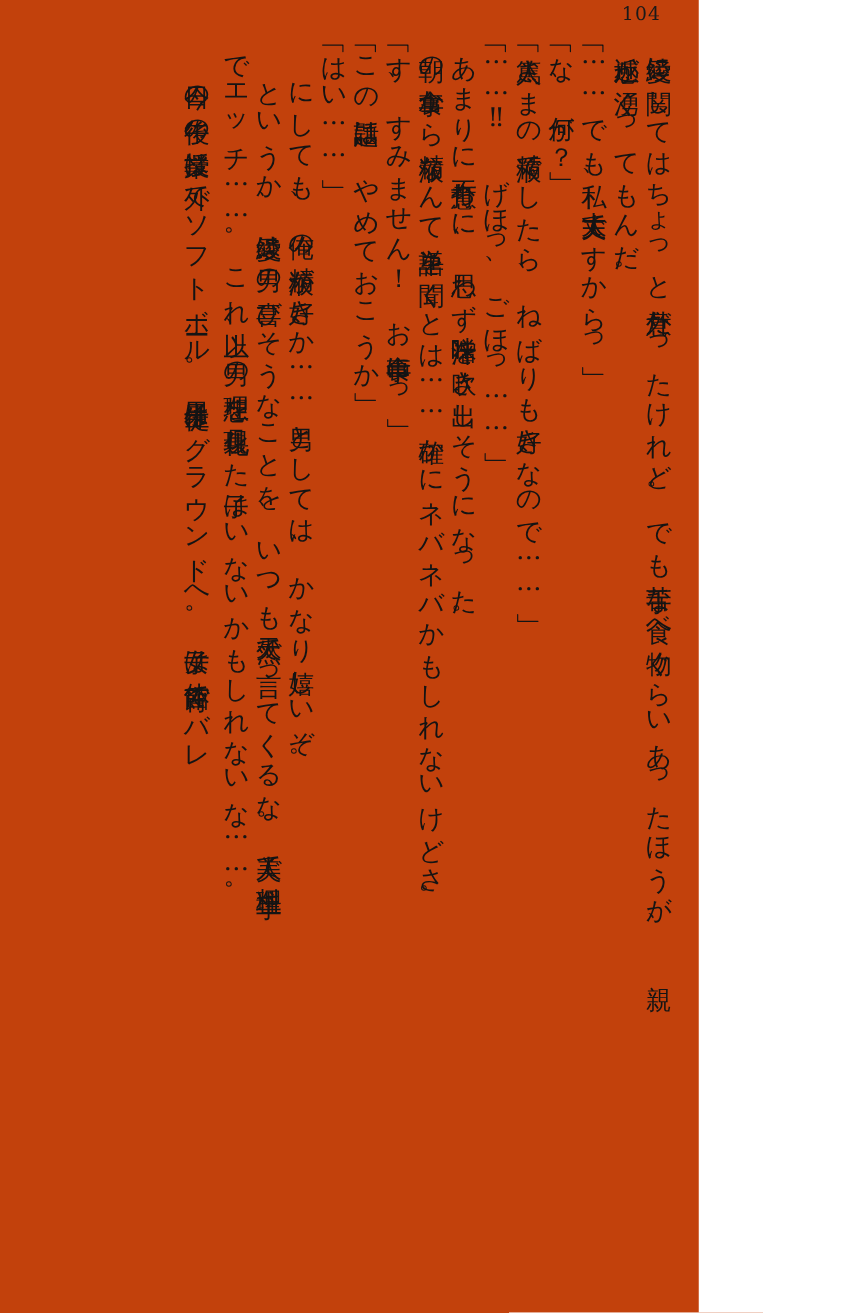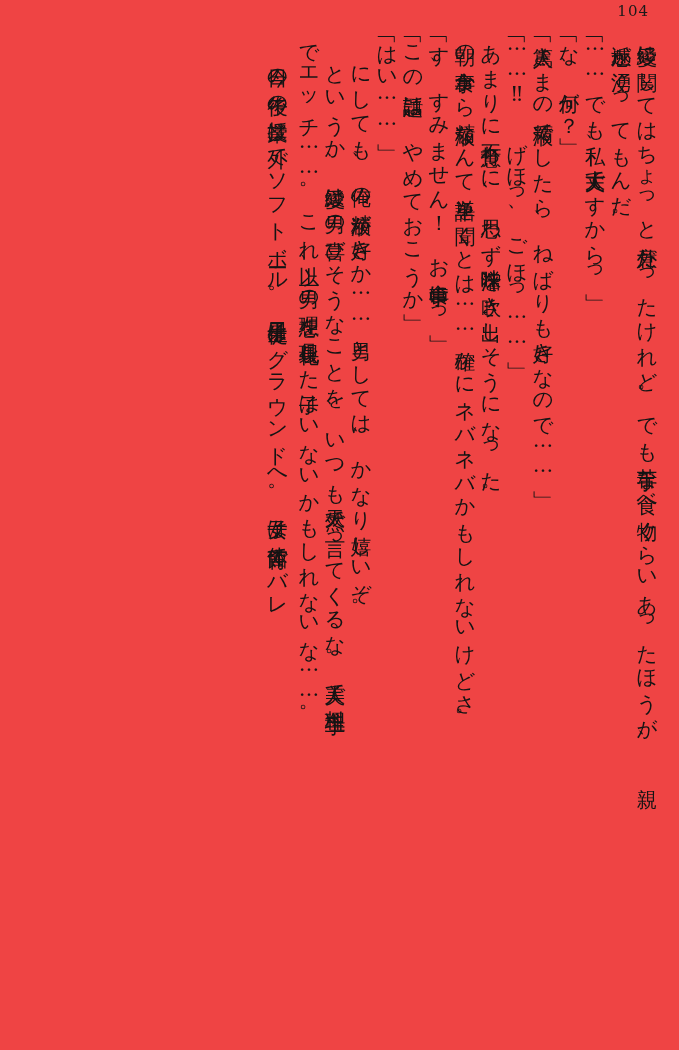--- a/index.html
+++ b/index.html
@@ -9,23 +9,23 @@
   }
   body {
     width: 679px;
     height: 1050px;
     overflow: hidden;
     font-family: "DejaVu Serif", "Liberation Serif", serif;
     color: #111111;
   }
   #page {
     position: relative;
-    width: 679px;
+    width: 559px;
     height: 1050px;
-    background: #ef4444;
+    background: #c2410c;
     box-sizing: border-box;
   }
   #page-number {
     position: absolute;
     top: 2px;
     right: 30px;
     font-size: 15px;
     letter-spacing: 1px;
     color: #1a1a1a;
     font-family: "DejaVu Serif", "Liberation Serif", serif;

